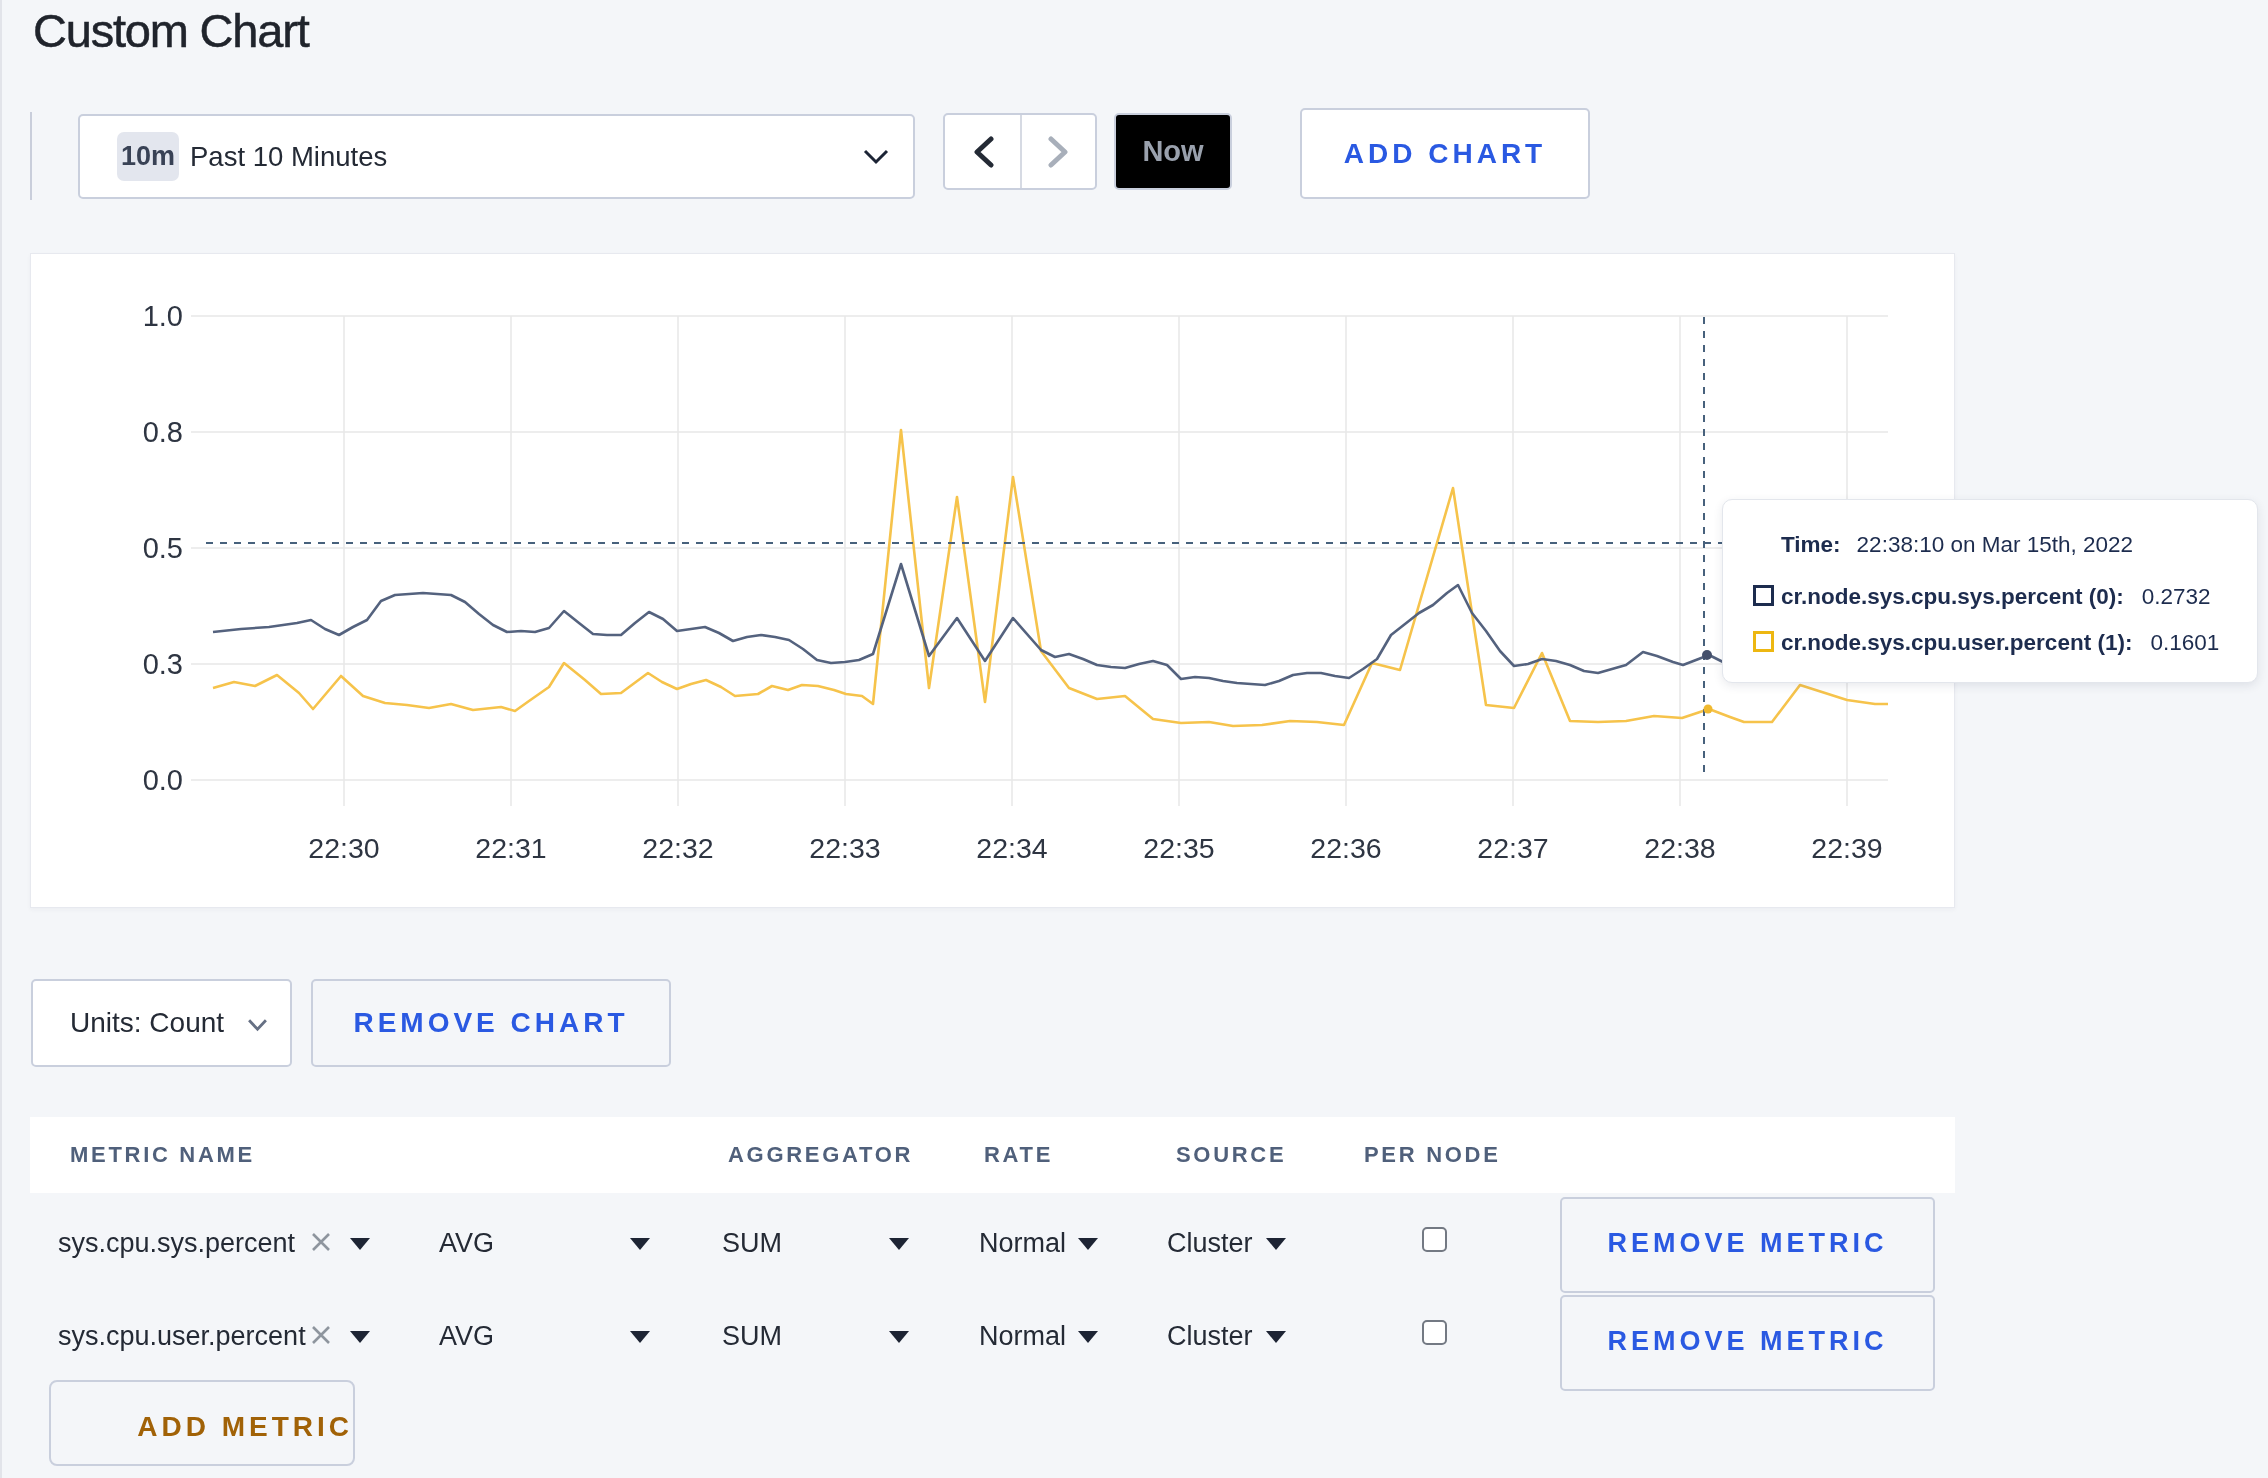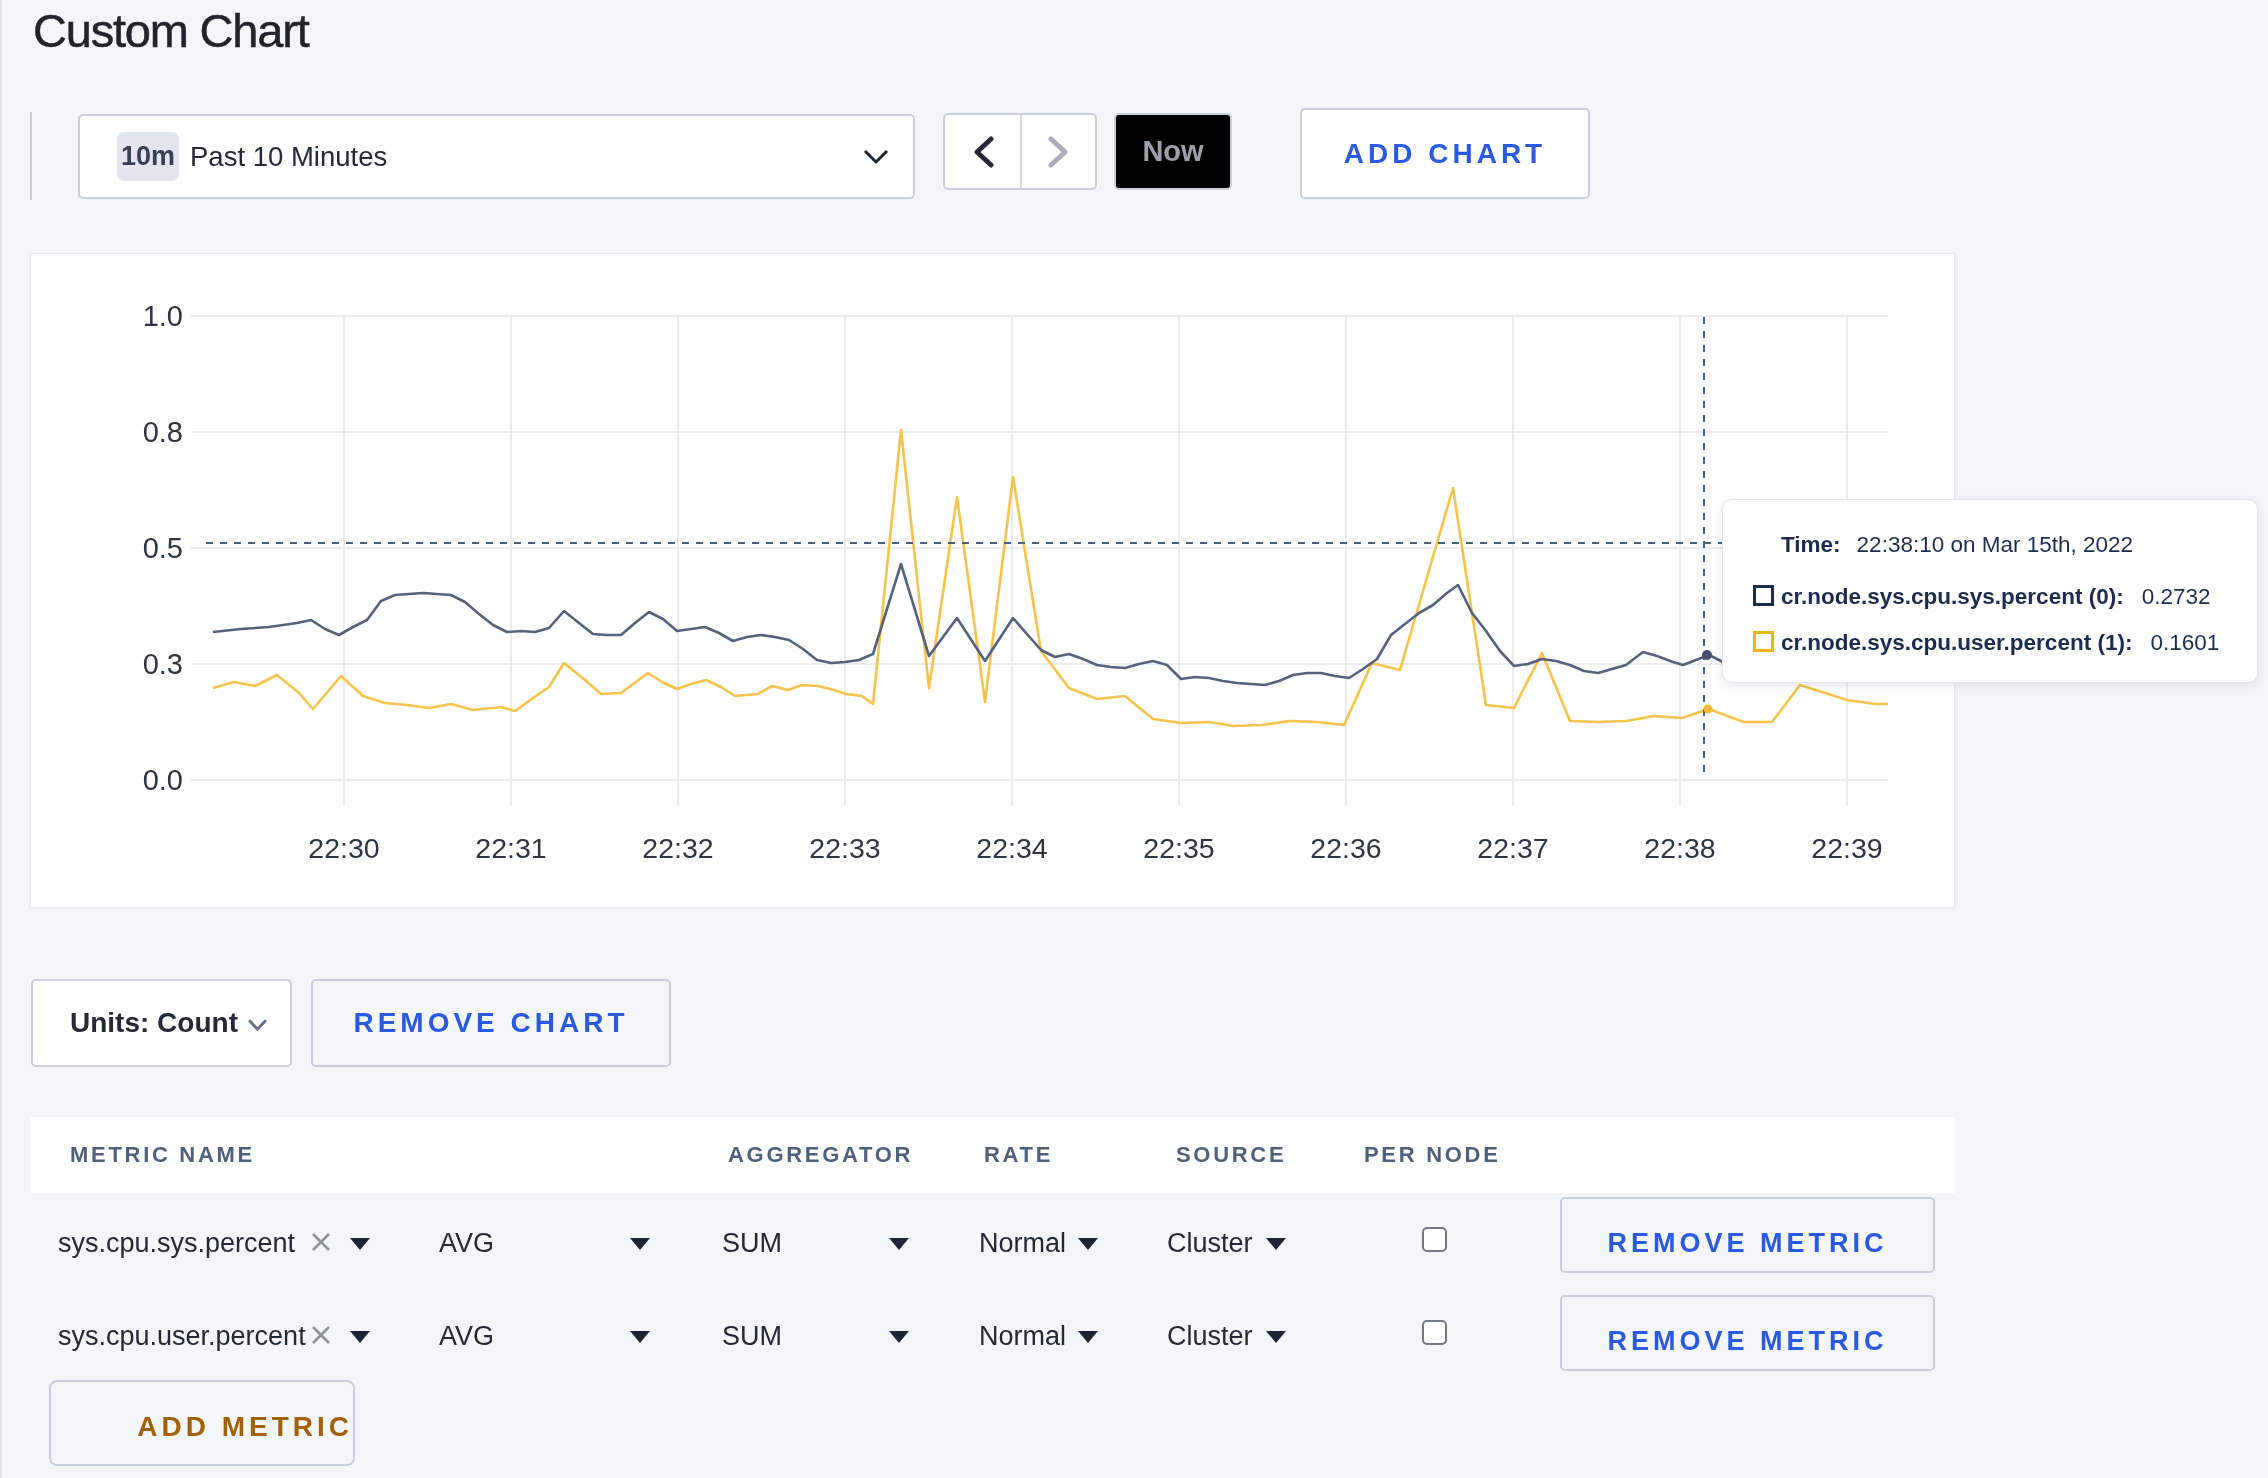--- a/index.html
+++ b/index.html
@@ -25,30 +25,30 @@
   .addchart { position:absolute; left:1300px; top:108px; width:290px; height:91px; background:#fff; border:2px solid #c9cfdd; border-radius:5px; font-size:28px; font-weight:700; color:#2a59e2; letter-spacing:4px; text-align:center; line-height:87px; }
   .card { position:absolute; left:30px; top:253px; width:1925px; height:655px; background:#fff; border:1px solid #e7e9ef; box-shadow:0 2px 4px rgba(40,50,80,.04); }
   .tooltip { position:absolute; left:1722px; top:499px; width:536px; height:184px; background:#fff; border:1px solid #e3e6ec; border-radius:10px; box-shadow:0 3px 10px rgba(40,50,80,.10); font-size:22.5px; color:#1d2c4e; }
   .tt-time { position:absolute; left:58px; top:32px; }
   .tt-time b { margin-right:16px; }
   .tt-row { position:absolute; left:30px; height:24px; }
   .sq { position:absolute; left:0; top:1px; width:21px; height:21px; border:3.5px solid #1d2c4e; background:#fff; }
   .sq.y { border-color:#edb711; }
   .tt-lab { position:absolute; left:28px; top:0; font-weight:700; white-space:nowrap; }
   .unitsbtn { position:absolute; left:31px; top:979px; width:261px; height:88px; background:#fff; border:2px solid #c9cfdd; border-radius:5px; }
-  .unitsbtn .t { position:absolute; left:37px; top:0; line-height:84px; font-size:28px; font-weight:700; color:#242a35; }
+  .unitsbtn .t { position:absolute; left:37px; top:0; line-height:84px; font-size:28px; font-weight:400; color:#242a35; }
   .removechart { position:absolute; left:311px; top:979px; width:360px; height:88px; border:2px solid #c9cfdd; border-radius:5px; font-size:28px; font-weight:700; color:#2a59e2; letter-spacing:4px; text-align:center; line-height:84px; }
   .thead { position:absolute; left:30px; top:1117px; width:1925px; height:76px; background:#fff; }
   .th { position:absolute; top:0; height:76px; line-height:76px; font-size:22px; font-weight:700; letter-spacing:2.7px; color:#50607b; }
   .row { position:absolute; left:0; width:2268px; height:92px; }
   .cell { position:absolute; top:0; height:92px; line-height:92px; font-size:27px; color:#242a35; white-space:nowrap; }
   .xsvg { position:absolute; top:35px; }
   .tri { position:absolute; width:0; height:0; border-left:10px solid transparent; border-right:10px solid transparent; border-top:12px solid #1d2434; }
   .cbx { position:absolute; left:1422px; width:25px; height:25px; border:2.5px solid #737983; border-radius:5px; background:#fff; }
-  .rmbtn { position:absolute; left:1560px; width:375px; height:76px; border:2px solid #c9cfdd; border-radius:5px; font-size:27px; font-weight:700; color:#2a59e2; letter-spacing:4px; text-align:center; line-height:88px; }
+  .rmbtn { position:absolute; left:1560px; width:375px; height:96px; border:2px solid #c9cfdd; border-radius:5px; font-size:27px; font-weight:700; color:#2a59e2; letter-spacing:4px; text-align:center; line-height:88px; }
   .addmetric { position:absolute; left:49px; top:1380px; width:306px; height:86px; border:2px solid #c9cfdd; border-radius:8px; font-size:28px; font-weight:700; color:#a16207; letter-spacing:4px; text-align:right; line-height:90px; }
 </style>
 </head>
 <body>
 <div class="edge"></div>
 <h1>Custom Chart</h1>
 <div class="vrule"></div>
 
 <div class="dd">
   <div class="badge">10m</div>

